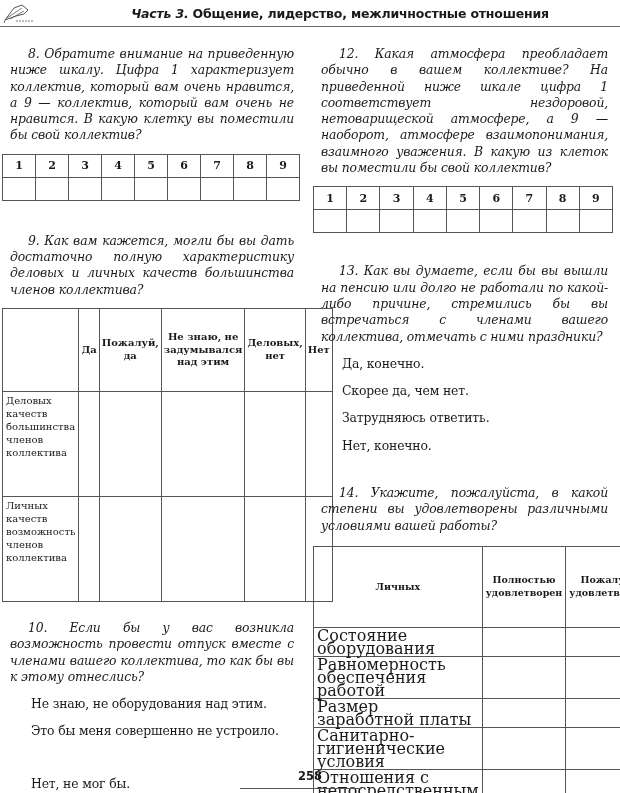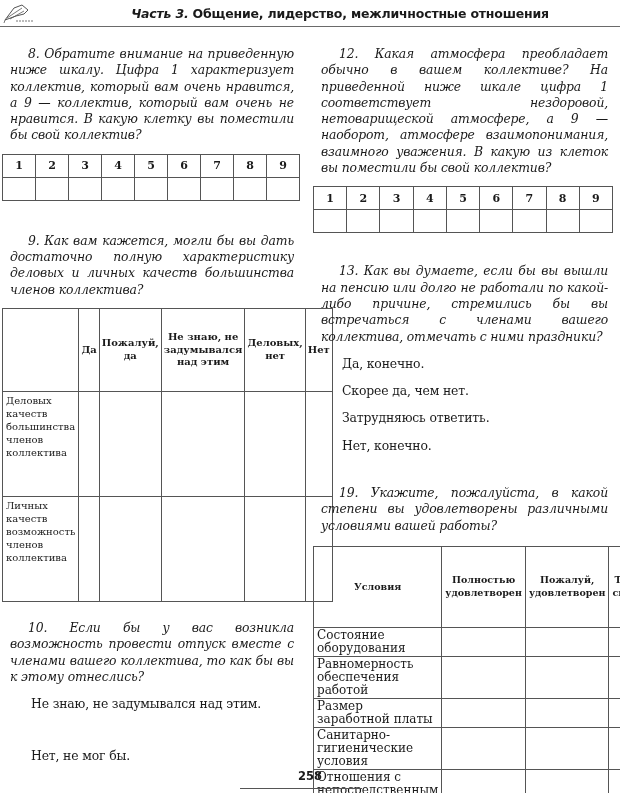--- a/index.html
+++ b/index.html
@@ -22,21 +22,21 @@
   .scale td { border: 1px solid #555; height: 22px; text-align: center; font-weight: bold; font-size: 11px; width: 11.1%; padding: 0; }
 
   .t9 { width: 298px; margin-top: 10px; }
   .t9 td { border: 1px solid #555; font-size: 10px; vertical-align: middle; padding: 2px; }
   .t9 .h { text-align: center; font-weight: bold; font-size: 10px; line-height: 12.5px; height: 78px; }
   .t9 .rowlab { font-size: 10px; line-height: 13px; vertical-align: top; width: 50px; padding: 2px 3px; height: 100px; }
 
   .t14 { width: 300px; margin-top: 12px; }
   .t14 td { border: 1px solid #555; padding: 1px 3px; }
   .t14 .h { text-align: center; font-weight: bold; font-size: 9.5px; line-height: 12.5px; }
-  .t14 .rowlab { font-size: 12px; line-height: 13px; width: 90px; }
+  .t14 .rowlab { font-size: 16px; line-height: 13px; width: 90px; }
 
   .footer-num { position: absolute; left: 0; right: 0; top: 769px; text-align: center; font-family: "DejaVu Sans", sans-serif; font-weight: bold; font-size: 11.5px; }
   .footer-rule { position: absolute; left: 240px; width: 122px; top: 788px; height: 1px; background: #555; }
 </style>
 </head>
 <body>
 
 <div class="header">
   <svg class="logo" viewBox="0 0 34 22">
     <path d="M3 18 L12 6 L20 3 L26 8 L22 12 L14 14 Z" fill="none" stroke="#555" stroke-width="1"></path>
@@ -105,21 +105,22 @@
           <td></td>
           <td></td>
           <td></td>
           <td></td>
     </tr>
   </tbody>
     </table>
 
   <div style="height:10px"></div>
   <p class="q">10. Если бы у вас возникла возможность провести отпуск вместе с членами вашего коллектива, то как бы вы к этому отнеслись?</p>
-  <p class="ans">Не знаю, не задумывался над этим.</p>
+  <p class="ans">Не знаю, не оборудования над этим.</p>
+  <p class="ans">Это бы меня совершенно не устроило.</p>
 
   <div style="height:14px"></div>
   <p class="ans">Нет, не мог бы.</p>
 
 </div>
 
 <div class="col col-right">
   <p class="q">12. Какая атмосфера преобладает обычно в вашем коллективе? На приведенной ниже шкале цифра 1 соответствует нездоровой, нетоварищеской атмосфере, а 9 — наоборот, атмосфере взаимопонимания, взаимного уважения. В какую из клеток вы поместили бы свой коллектив?</p>
   <table class="scale" style="width:300px">
     <tbody>
@@ -149,25 +150,25 @@
     </table>
 
   <div style="height:22px"></div>
   <p class="q">13. Как вы думаете, если бы вы вышли на пенсию или долго не работали по какой-либо причине, стремились бы вы встречаться с членами вашего коллектива, отмечать с ними праздники?</p>
   <p class="ans">Да, конечно.</p>
   <p class="ans">Скорее да, чем нет.</p>
   <p class="ans">Затрудняюсь ответить.</p>
   <p class="ans">Нет, конечно.</p>
 
   <div style="height:12px"></div>
-  <p class="q">19. Укажите, пожалуйста, в какой степени вы удовлетворены различными условиями вашей работы?</p>
+  <p class="q">14. Укажите, пожалуйста, в какой степени вы удовлетворены различными условиями вашей работы?</p>
   <table class="t14">
     <tbody>
         <tr>
-      <td class="h" style="height:78px">Условия</td>
+      <td class="h" style="height:78px">Личных</td>
       <td class="h" style="width:32px">Полностью удовлетворен</td>
       <td class="h" style="width:32px">Пожалуй, удовлетворен</td>
       <td class="h" style="width:32px">Трудно сказать</td>
 
     </tr>
     <tr>
           <td class="rowlab">Состояние оборудования</td>
           <td></td>
           <td></td>
           <td></td>

